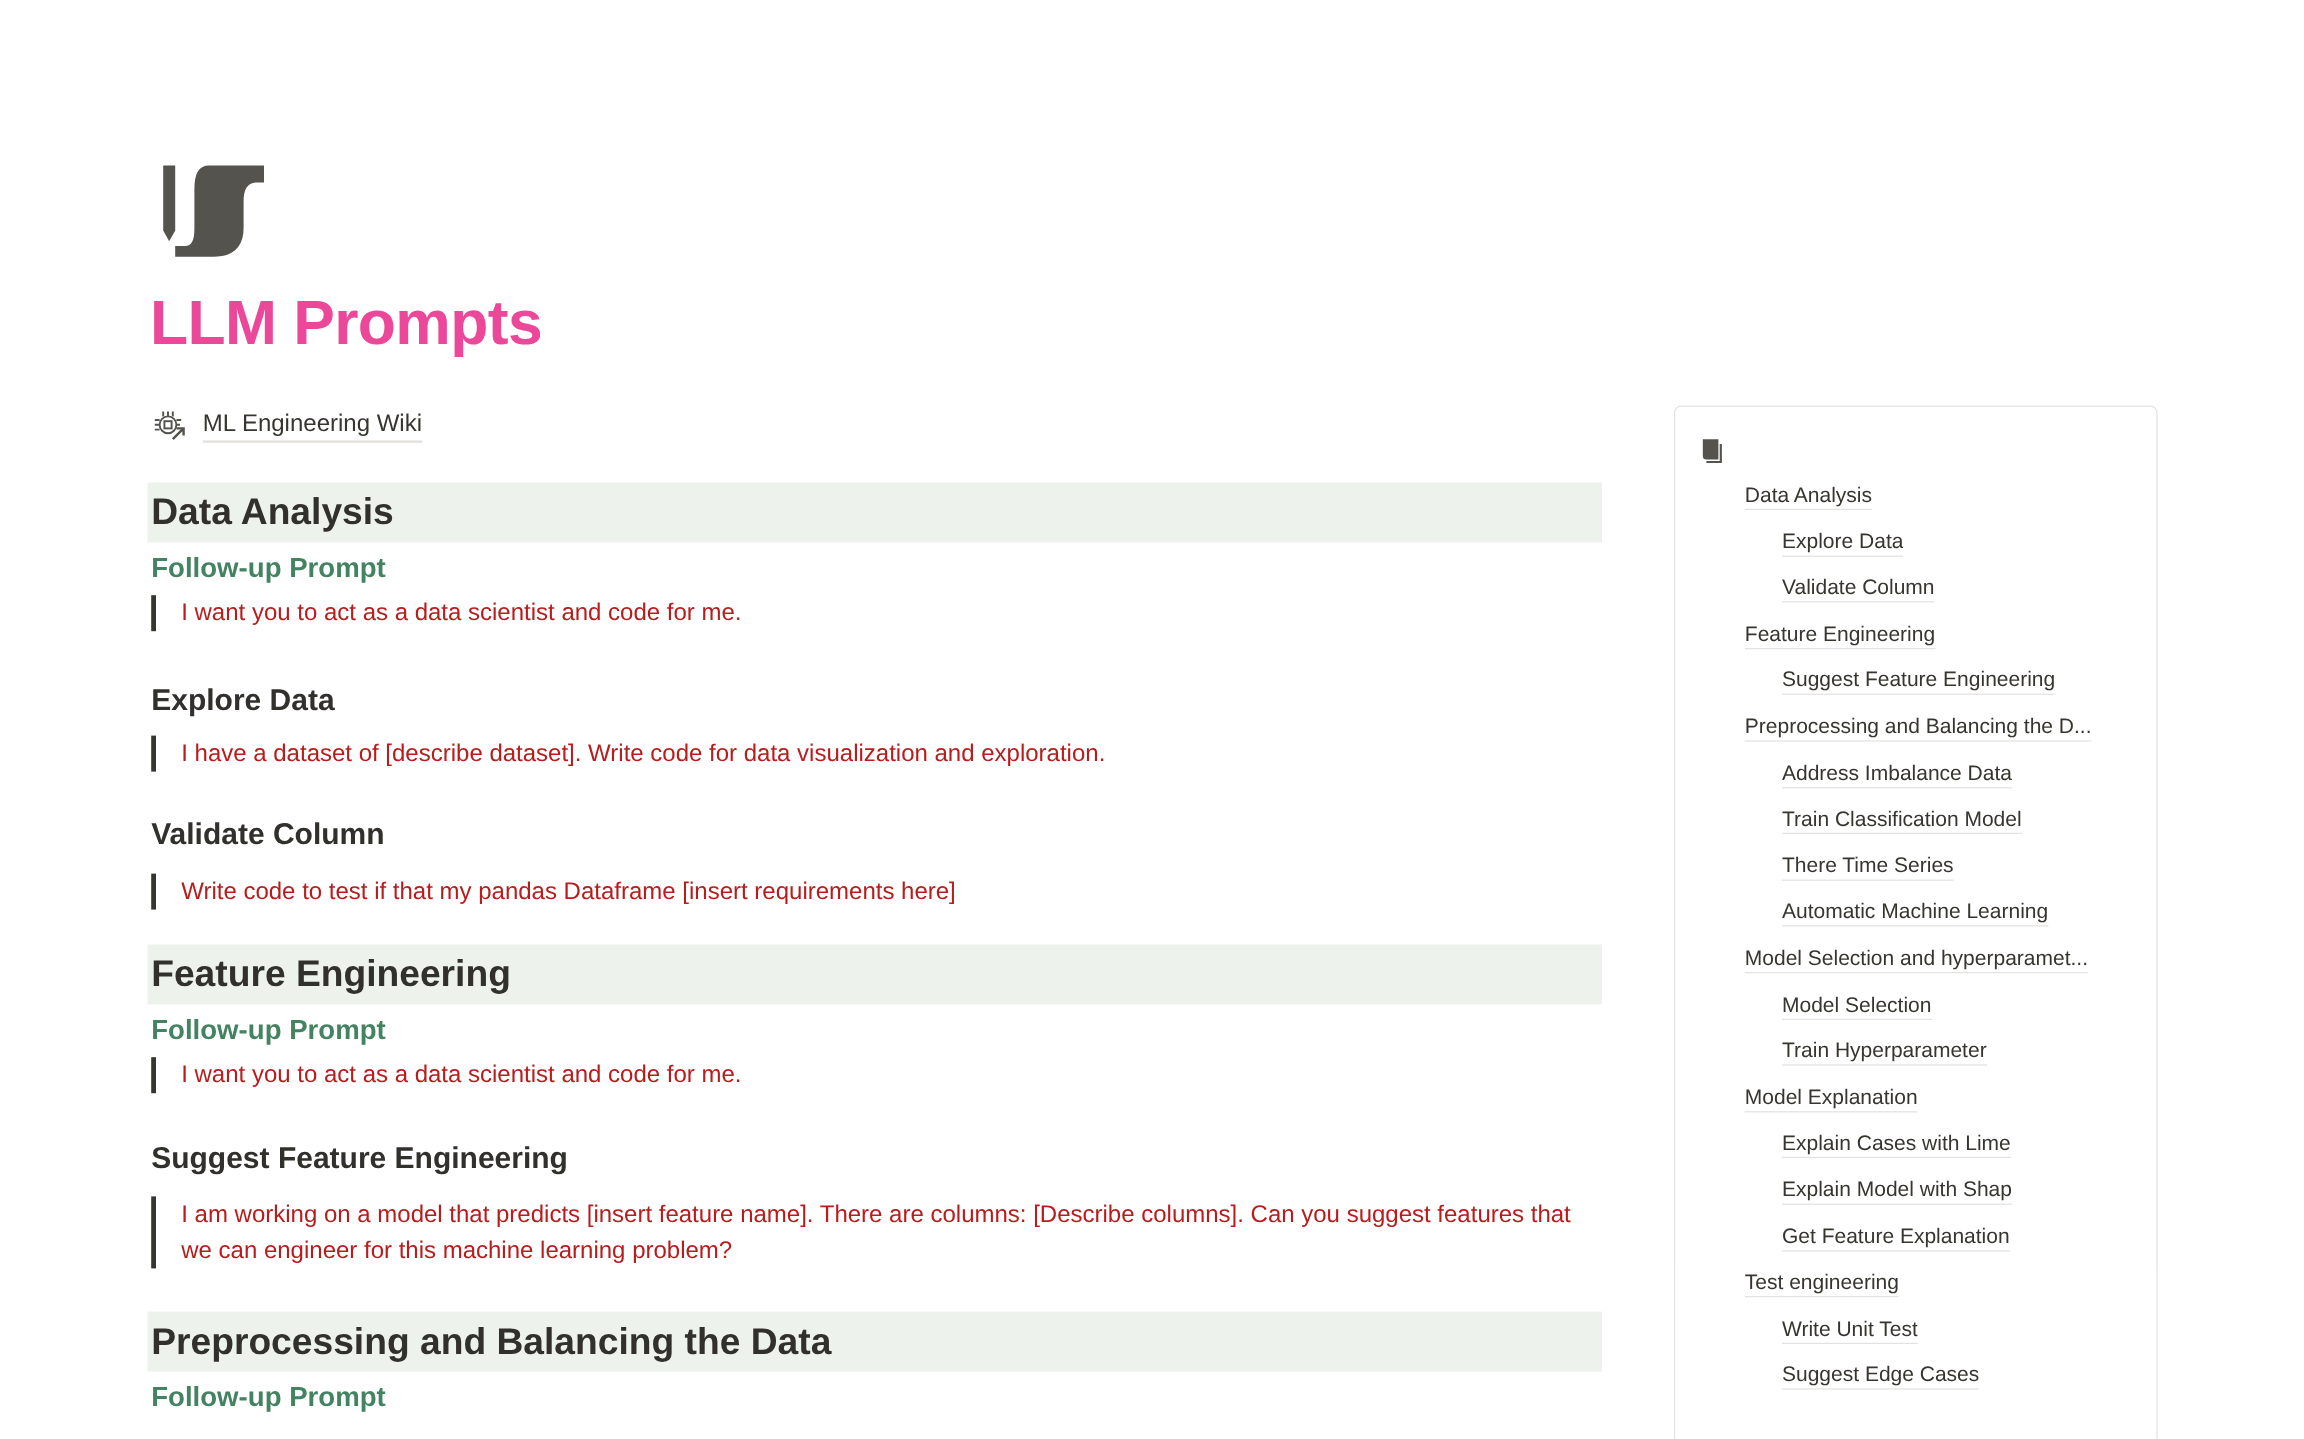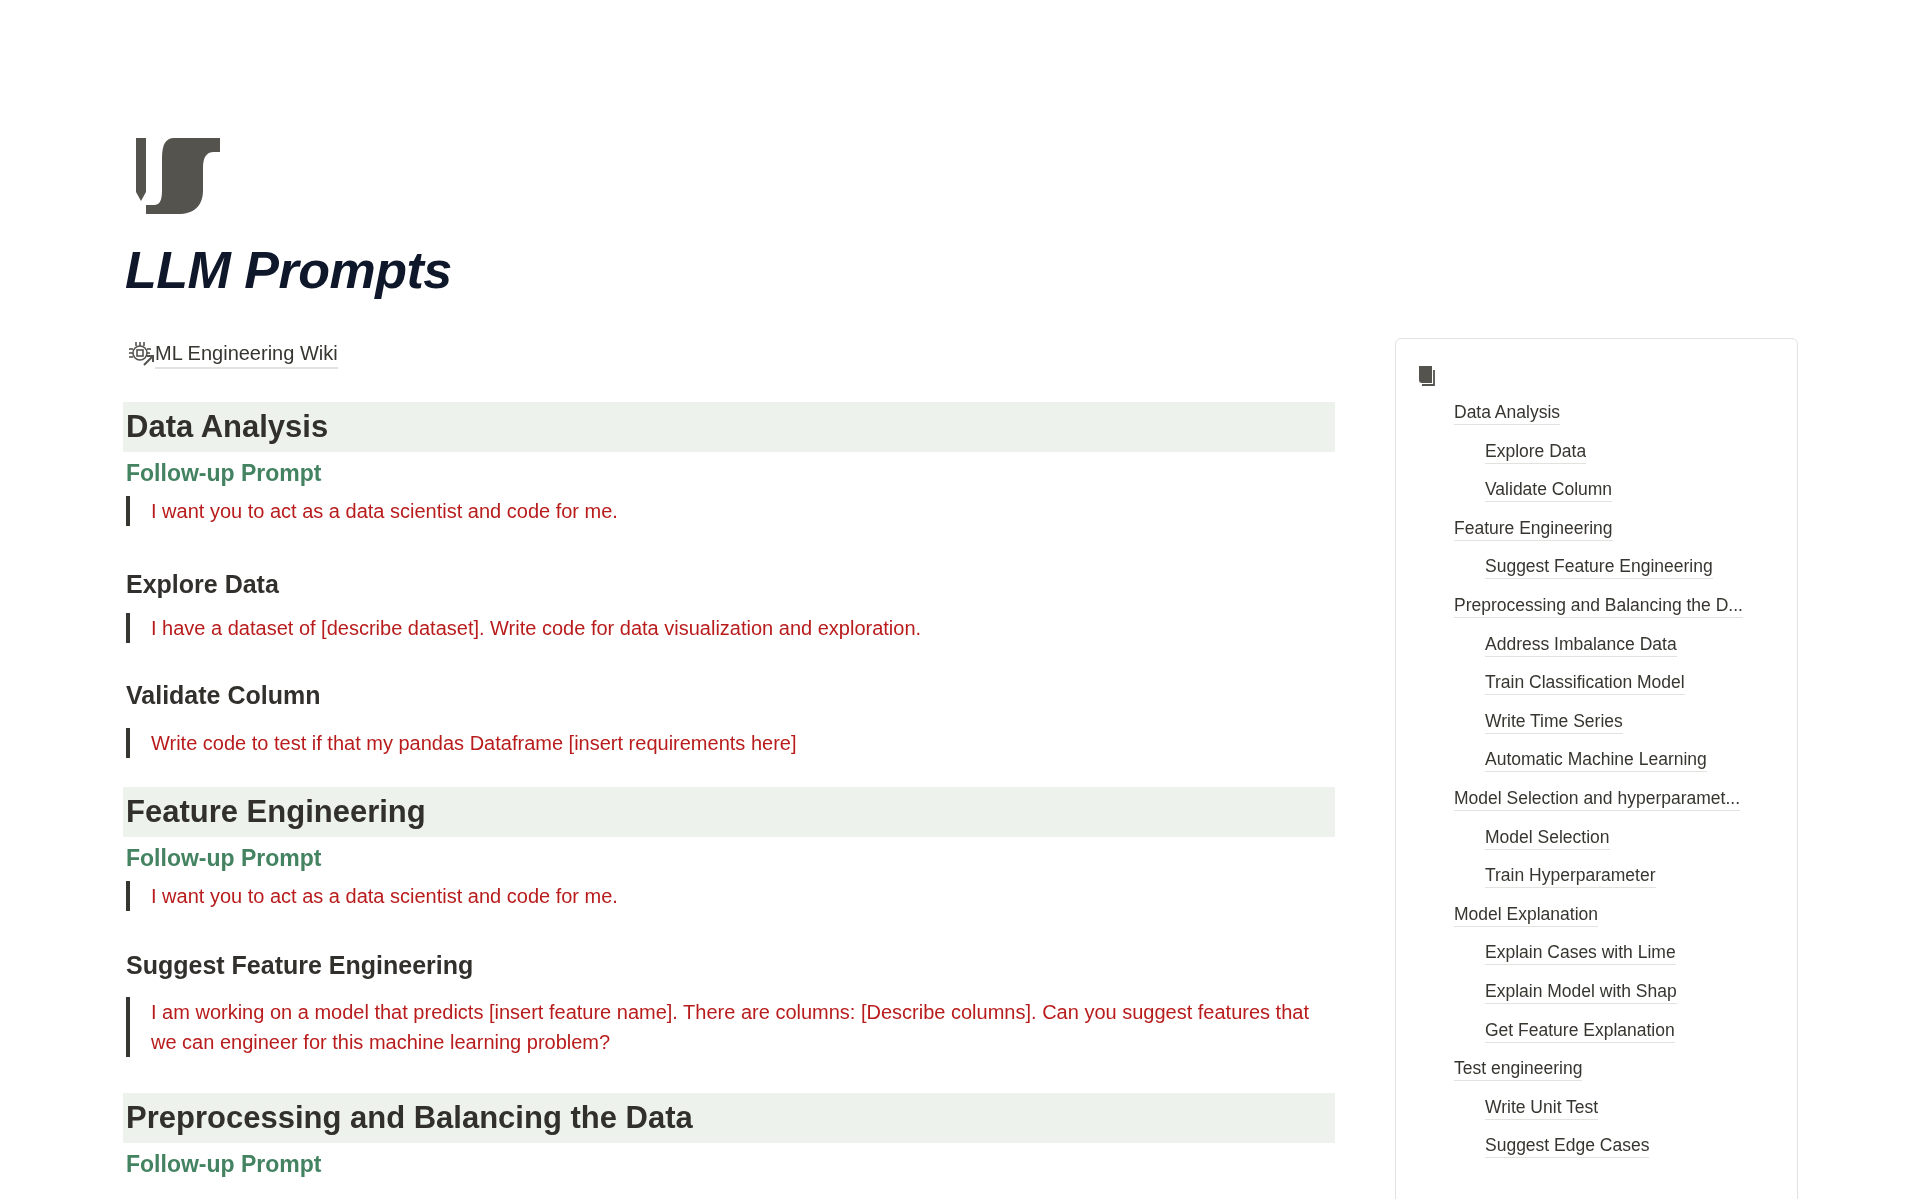--- a/index.html
+++ b/index.html
@@ -1,22 +1,22 @@
 <!DOCTYPE html>
 <html><head>
 <meta charset="utf-8">
 <style>
   * { box-sizing: border-box; margin: 0; padding: 0; }
   html, body { width: 1920px; height: 1199px; overflow: hidden; background: #ffffff; }
   body { font-family: "Liberation Sans", sans-serif; color: #37352f; position: relative; }
 
   .page-icon { position: absolute; left: 134px; top: 134px; width: 90px; height: 82px; }
-  .page-title { position: absolute; left: 125px; top: 240px; font-size: 52px; font-weight: 700; color: #0f172a; letter-spacing: -0.5px; font-style: italic; }
+  .page-title { position: absolute; left: 125px; top: 240px; font-size: 52px; font-weight: 700; color: #ec4899; letter-spacing: -0.5px; }
 
-  .breadcrumb { position: absolute; left: 127px; top: 340px; display: flex; align-items: flex-start; gap: 0; }
+  .breadcrumb { position: absolute; left: 127px; top: 340px; display: flex; align-items: center; gap: 14px; }
   .breadcrumb .bc-icon { width: 28px; height: 28px; }
   .breadcrumb .bc-label { font-size: 20px; color: #37352f; border-bottom: 2px solid #e3e2df; padding-bottom: 1px; line-height: 26px; cursor: pointer; }
 
   .content { position: absolute; left: 123px; top: 402px; width: 1212px; }
   .h1 { background: #edf3ec; font-size: 31px; font-weight: 700; color: #32302c; padding: 6px 3px; height: 50px; line-height: 38px; }
   .follow { font-size: 23px; font-weight: 700; color: #448361; padding: 10px 3px 0 3px; line-height: 22px; height: 32px; }
   .quote { margin-left: 3px; border-left: 4px solid #37352f; padding-left: 21px; font-size: 20px; line-height: 30px; color: #b91c1c; margin-top: 18px; }
   .h3 { font-size: 25px; font-weight: 700; color: #32302c; padding: 0 3px; line-height: 32px; }
 
   .toc { position: absolute; left: 1395px; top: 338px; width: 403px; height: 900px; border: 1.5px solid #e3e2df; border-radius: 6px; }
@@ -89,21 +89,21 @@
   </span>
   <div class="toc-list">
     <div class="toc-item l1"><span>Data Analysis</span></div>
     <div class="toc-item l2"><span>Explore Data</span></div>
     <div class="toc-item l2"><span>Validate Column</span></div>
     <div class="toc-item l1"><span>Feature Engineering</span></div>
     <div class="toc-item l2"><span>Suggest Feature Engineering</span></div>
     <div class="toc-item l1"><span>Preprocessing and Balancing the D...</span></div>
     <div class="toc-item l2"><span>Address Imbalance Data</span></div>
     <div class="toc-item l2"><span>Train Classification Model</span></div>
-    <div class="toc-item l2"><span>Write Time Series</span></div>
+    <div class="toc-item l2"><span>There Time Series</span></div>
     <div class="toc-item l2"><span>Automatic Machine Learning</span></div>
     <div class="toc-item l1"><span>Model Selection and hyperparamet...</span></div>
     <div class="toc-item l2"><span>Model Selection</span></div>
     <div class="toc-item l2"><span>Train Hyperparameter</span></div>
     <div class="toc-item l1"><span>Model Explanation</span></div>
     <div class="toc-item l2"><span>Explain Cases with Lime</span></div>
     <div class="toc-item l2"><span>Explain Model with Shap</span></div>
     <div class="toc-item l2"><span>Get Feature Explanation</span></div>
     <div class="toc-item l1"><span>Test engineering</span></div>
     <div class="toc-item l2"><span>Write Unit Test</span></div>

